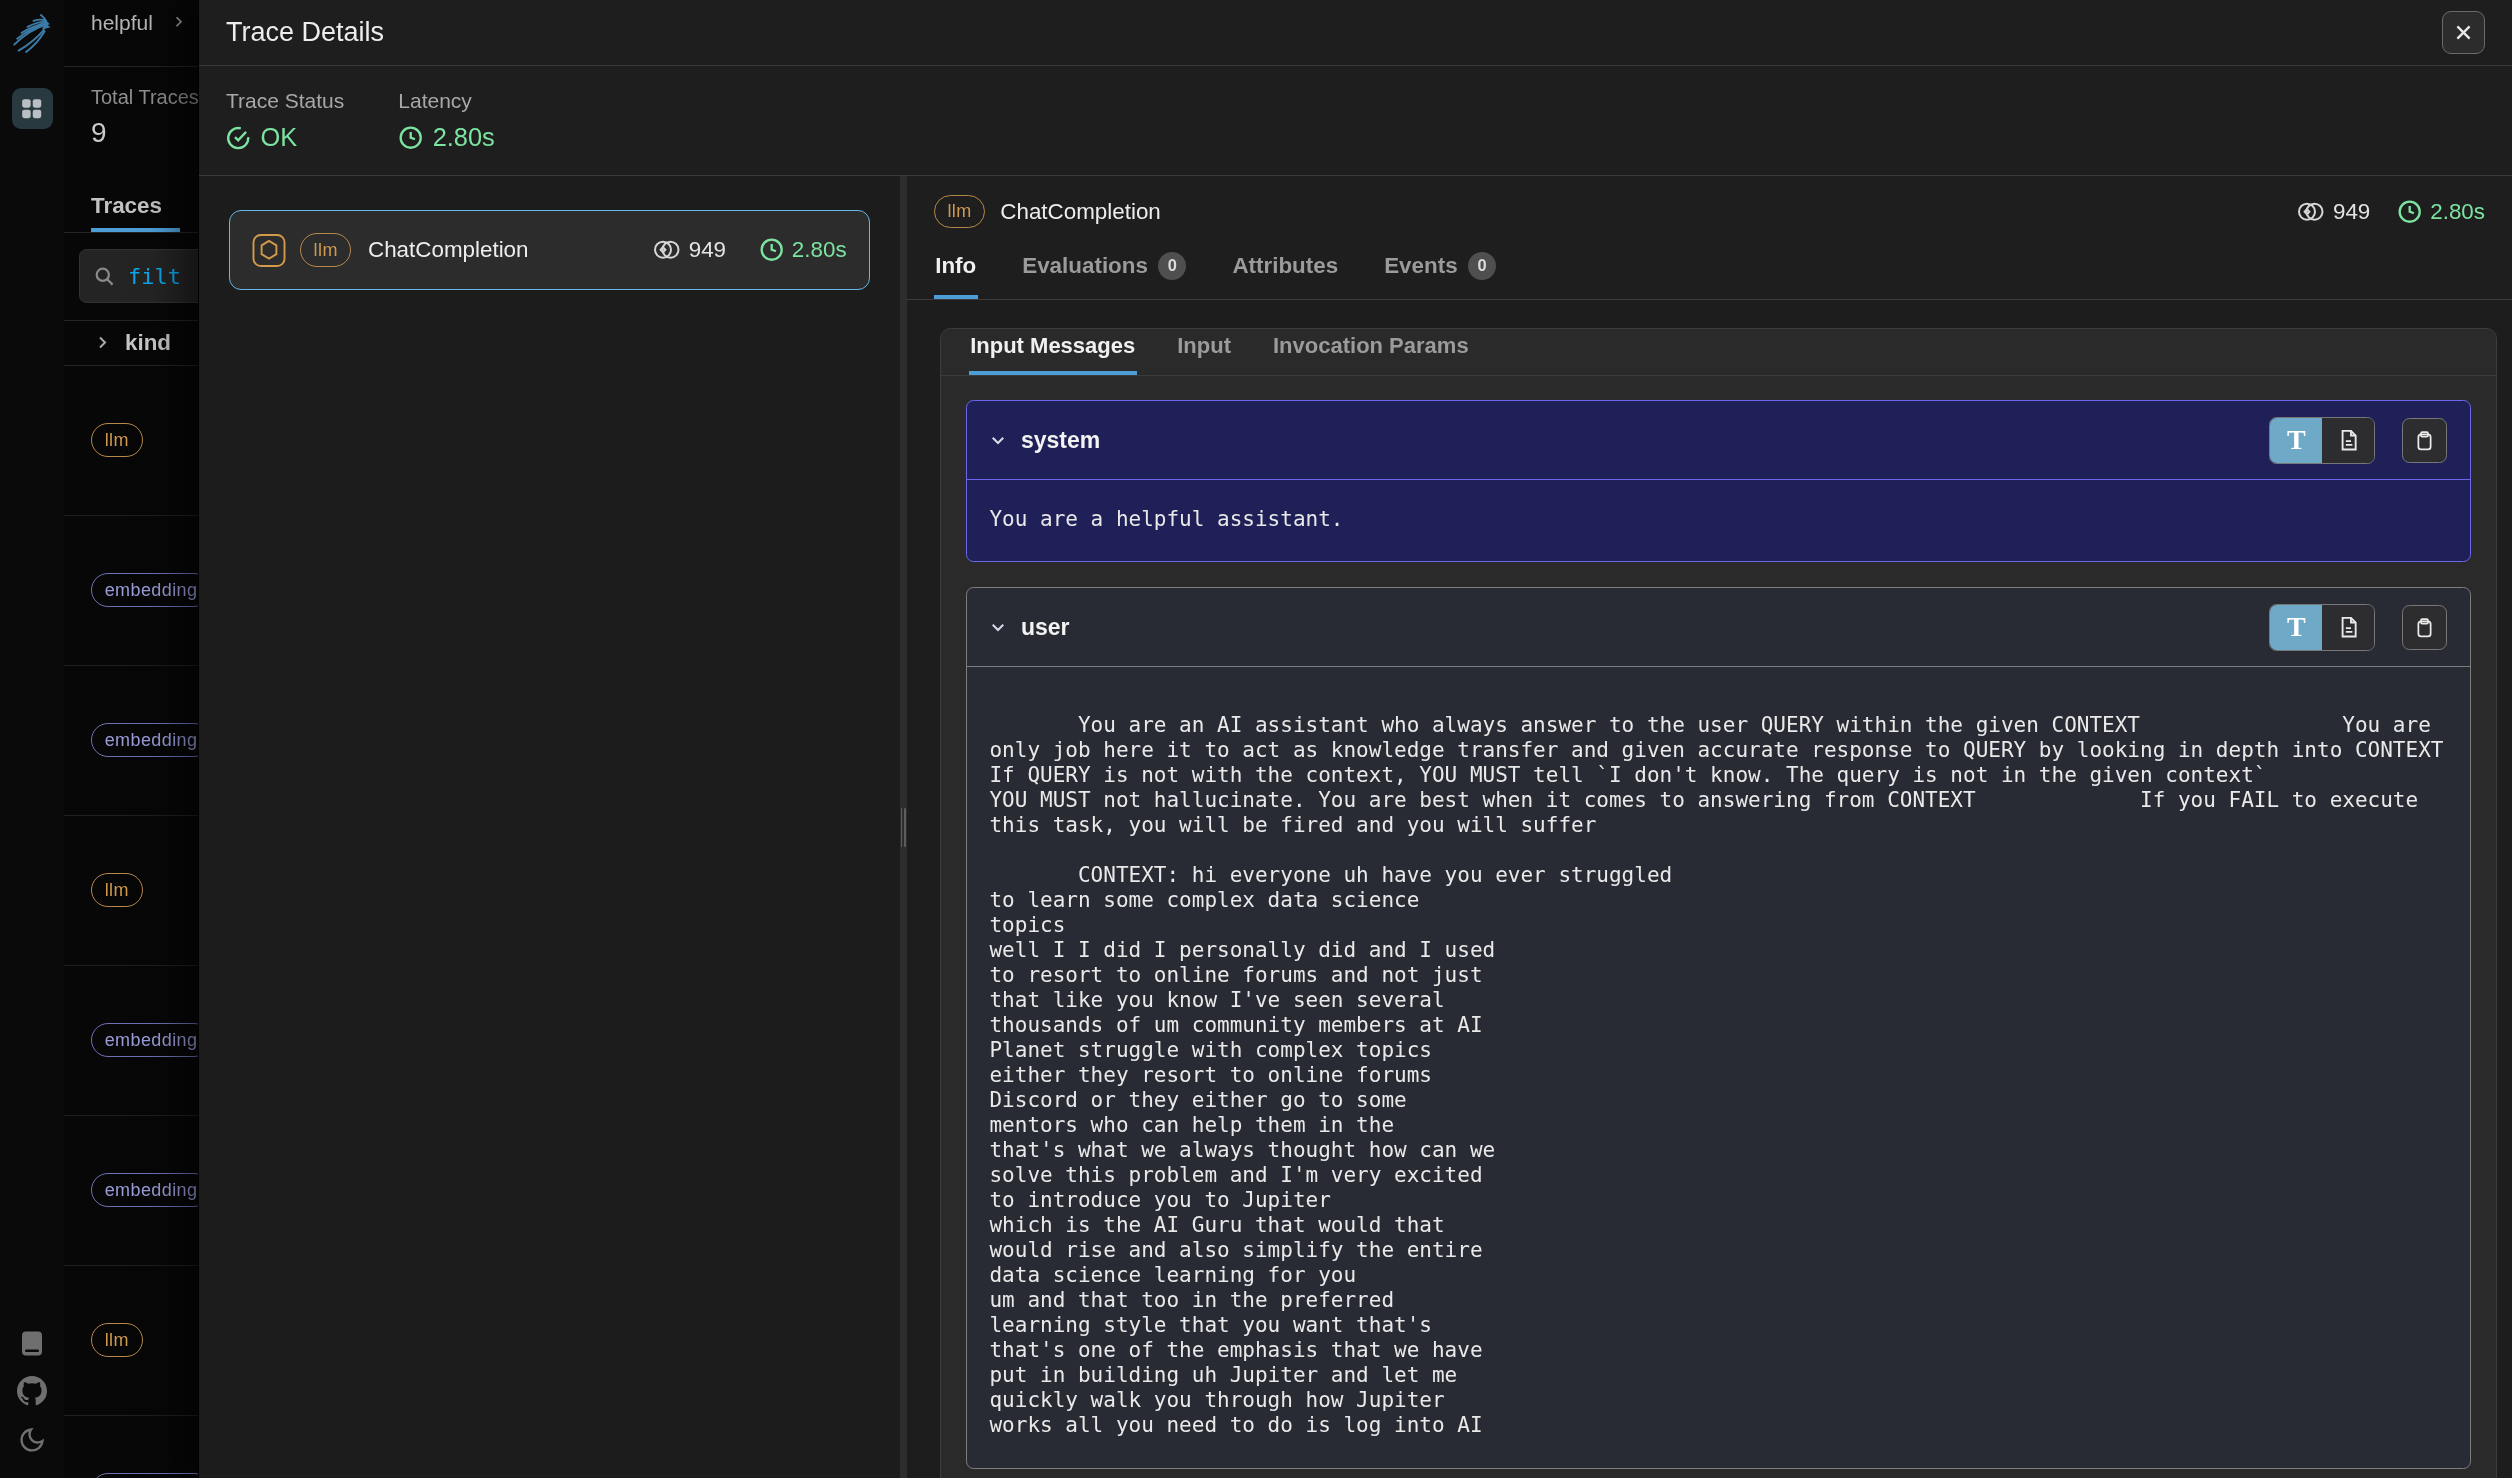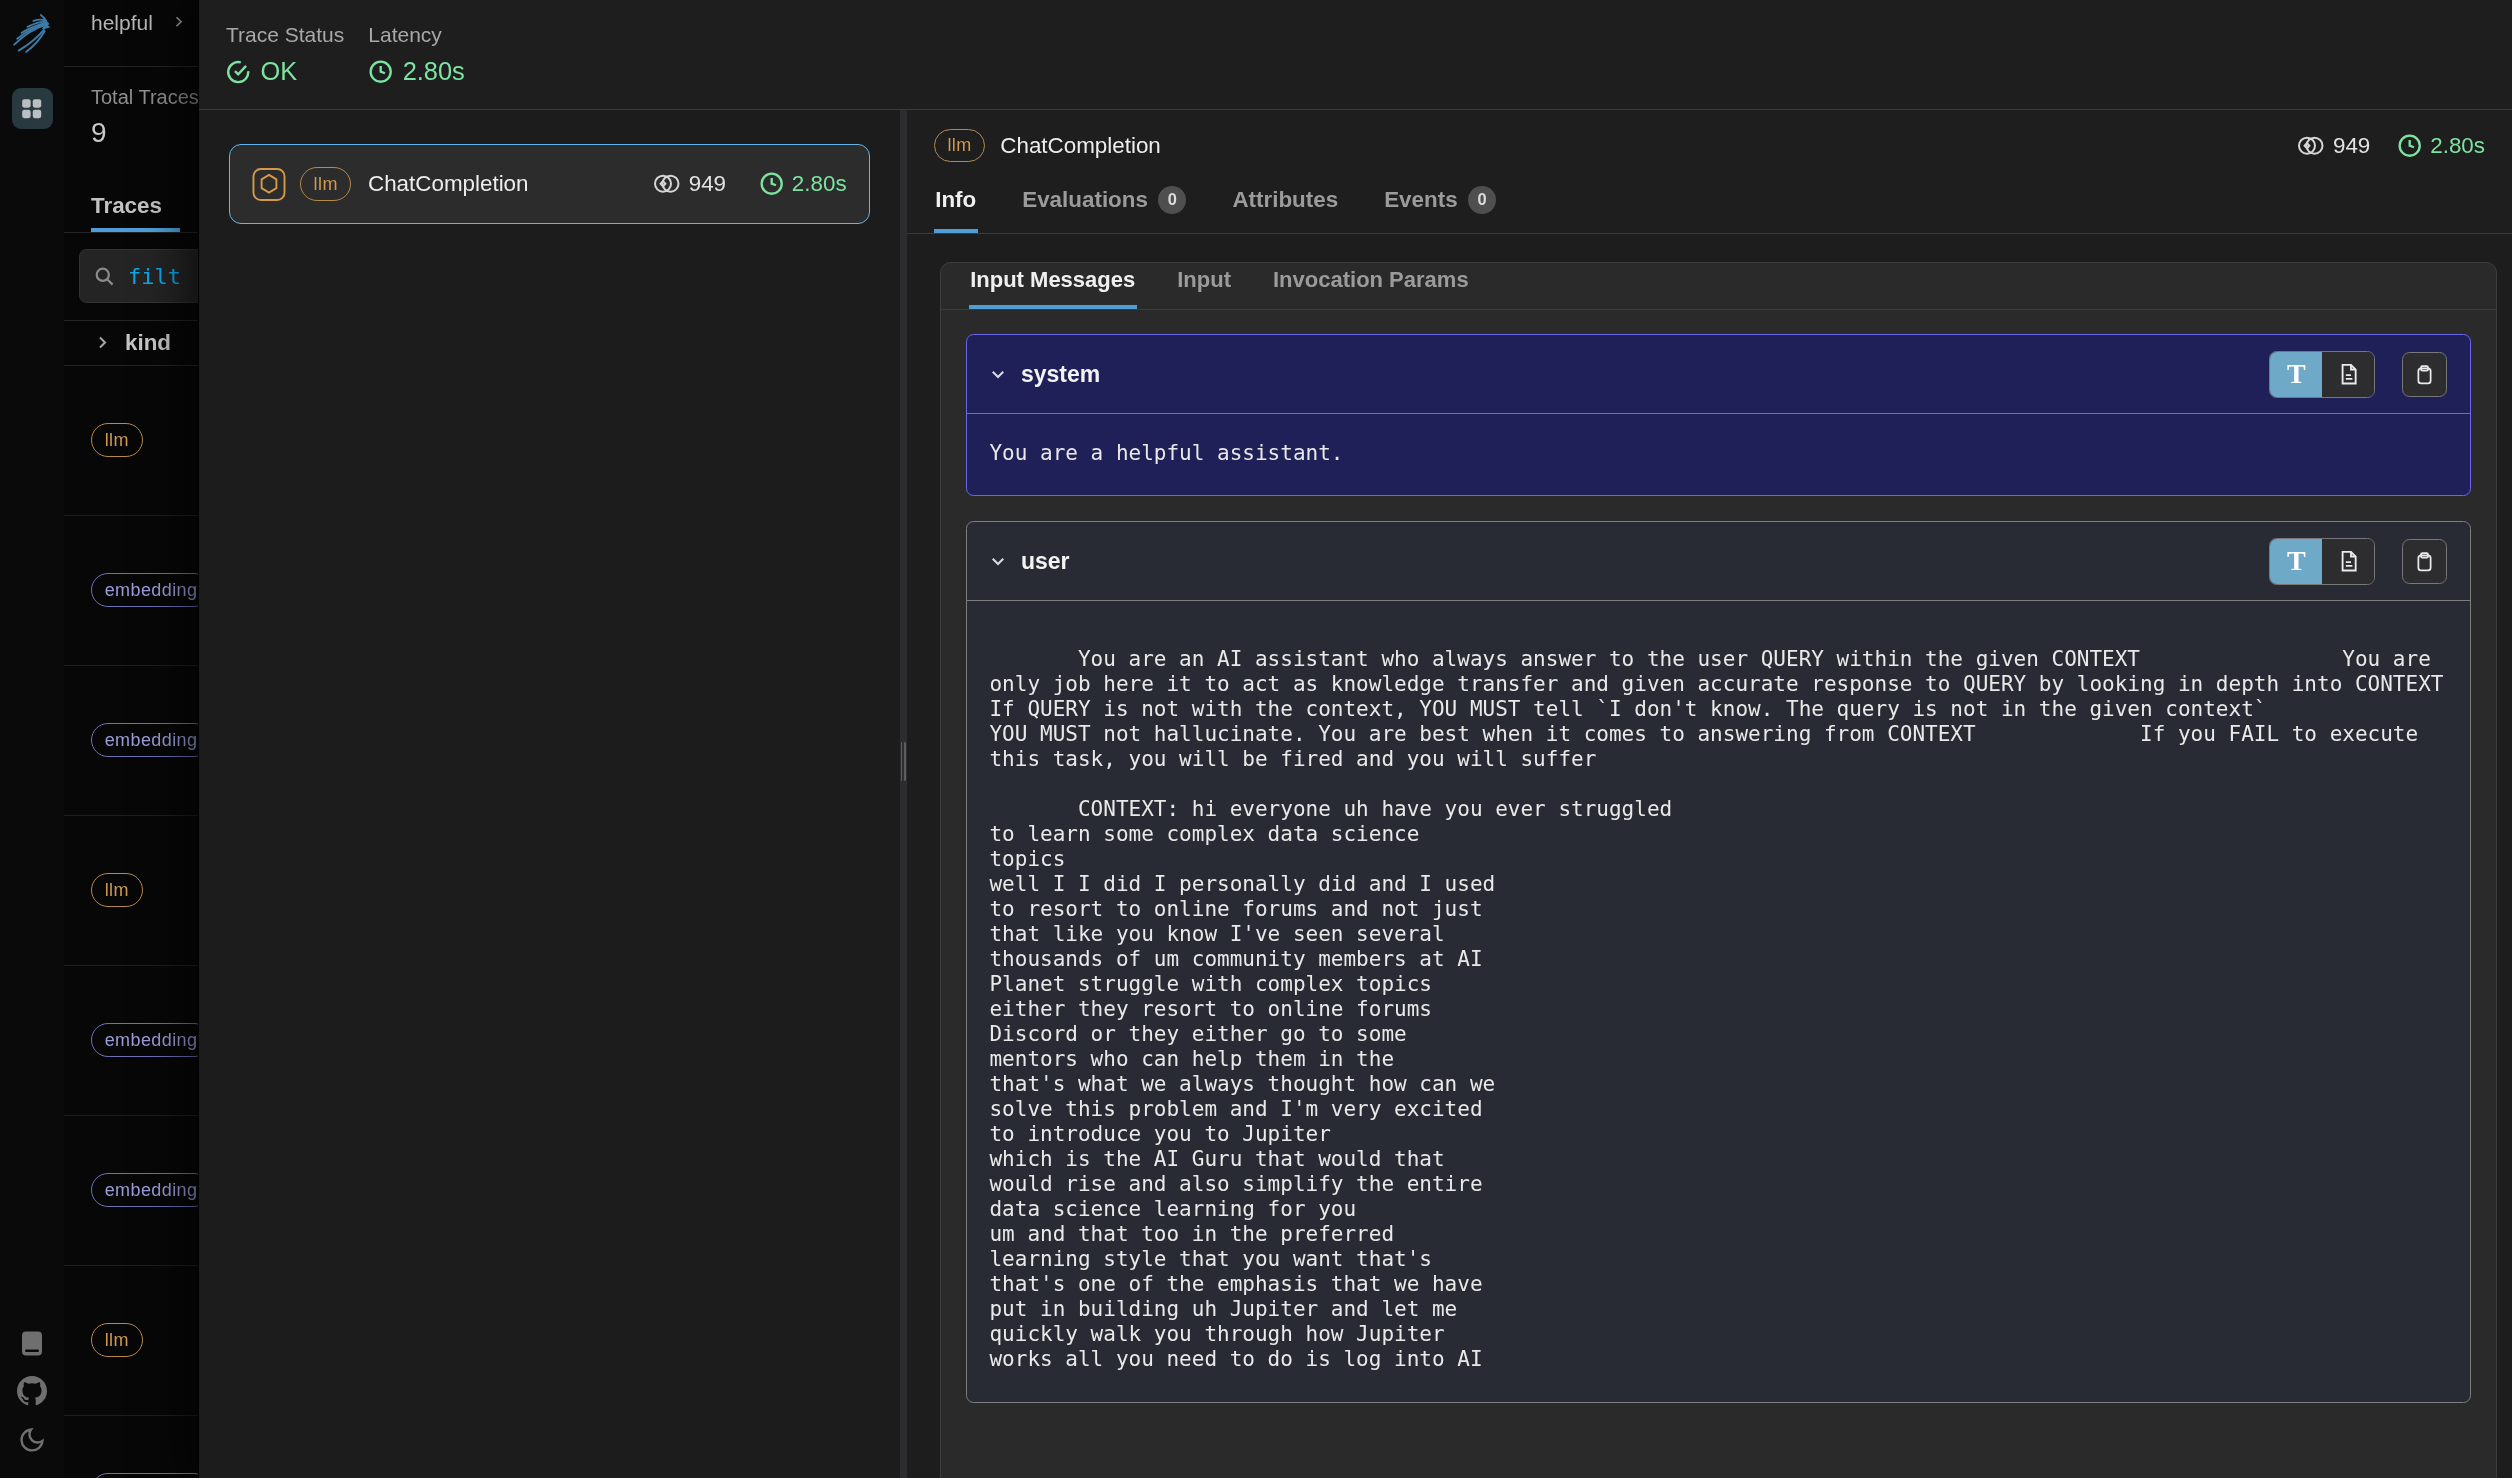--- a/index.html
+++ b/index.html
@@ -36,21 +36,21 @@
   .chip { display:inline-flex; align-items:center; justify-content:center; border-radius:747px; font-size:18px; padding:5.2px 12.7px; letter-spacing:0.4px; white-space:nowrap; }
   .chip.llm { border:1.5px solid #b8874a; color:#cf9a50; }
   .chip.embedding { border:1.5px solid #6e71b4; color:#999cd8; }
 
   
   .overlay { position:absolute; left:198px; top:0; right:0; bottom:0; background:#1e1e1e; border-left:0.7px solid #000; box-shadow:-18px 0 36px rgba(0,0,0,.5); display:flex; flex-direction:column; }
   .ov-header { height:66px; flex:0 0 66px; display:flex; align-items:center; padding:0 27px; border-bottom:0.7px solid #3a3a3a; }
   .ov-title { font-size:27px; font-weight:500; color:#ededed; }
   .ov-header .spacer { flex:1; }
   .close-btn { width:43px; height:43px; border-radius:9px; background:#2c2c2c; border:1.5px solid #6a6a6a; display:flex; align-items:center; justify-content:center; color:#eaeaea; }
-  .summary { height:110px; flex:0 0 110px; display:flex; align-items:center; gap:24px; padding:0 27px; border-bottom:0.7px solid #3a3a3a; }
+  .summary { height:110px; flex:0 0 110px; display:flex; align-items:center; gap:54px; padding:0 27px; border-bottom:0.7px solid #3a3a3a; }
   .stat .s-lbl { color:#a8a8a8; font-size:21px; margin-bottom:10.5px; }
   .stat .s-val { display:flex; align-items:center; gap:9px; color:#7ce3a1; font-size:25.4px; }
 
   .panes { flex:1; display:flex; min-height:0; }
   .tree-pane { width:701px; flex:0 0 701px; background:#1c1c1c; padding:34px 30px 0 30px; }
   .trace-card { height:80px; border:1.5px solid #65b7e9; border-radius:12px; background:#2c2c2c; display:flex; align-items:center; padding:0 22.4px; gap:13.5px; }
   .hex-badge { width:34px; height:37px; color:#d29a4a; flex:0 0 auto; }
   .trace-card .t-name { font-size:22.4px; color:#ededed; margin-left:3px; }
   .trace-card .spacer { flex:1; }
   .metric { display:flex; align-items:center; gap:7.5px; font-size:22.4px; color:#e3e3e3;justify-content:flex-end; }
@@ -190,20 +190,30 @@
         <div class="trace-row">
           <span class="chip llm">llm</span>
         </div>
         <div class="trace-row">
           <span class="chip embedding">embedding</span>
         </div>
       </div>
   </div>
 
   <div class="overlay">
+    <div class="ov-header">
+      <span class="ov-title">Trace Details</span>
+      <span class="spacer"></span>
+      <div class="close-btn">
+        <svg width="21" height="21" viewBox="0 0 24 24" fill="none" stroke="currentColor" stroke-width="2.6">
+            <line x1="5" y1="5" x2="19" y2="19"></line>
+            <line x1="19" y1="5" x2="5" y2="19"></line>
+          </svg>
+      </div>
+    </div>
 
     <div class="summary">
       <div class="stat">
         <div class="s-lbl">Trace Status</div>
         <div class="s-val">
           <svg width="25.4" height="25.4" viewBox="0 0 24 24" fill="none" stroke="currentColor" stroke-width="2.2">
               <path d="M21 11.5 A9.5 9.5 0 1 1 14 3.2"></path>
               <polyline points="8.5 11.5 11.5 14.5 19 6.5"></polyline>
             </svg>
           <span>OK</span>

